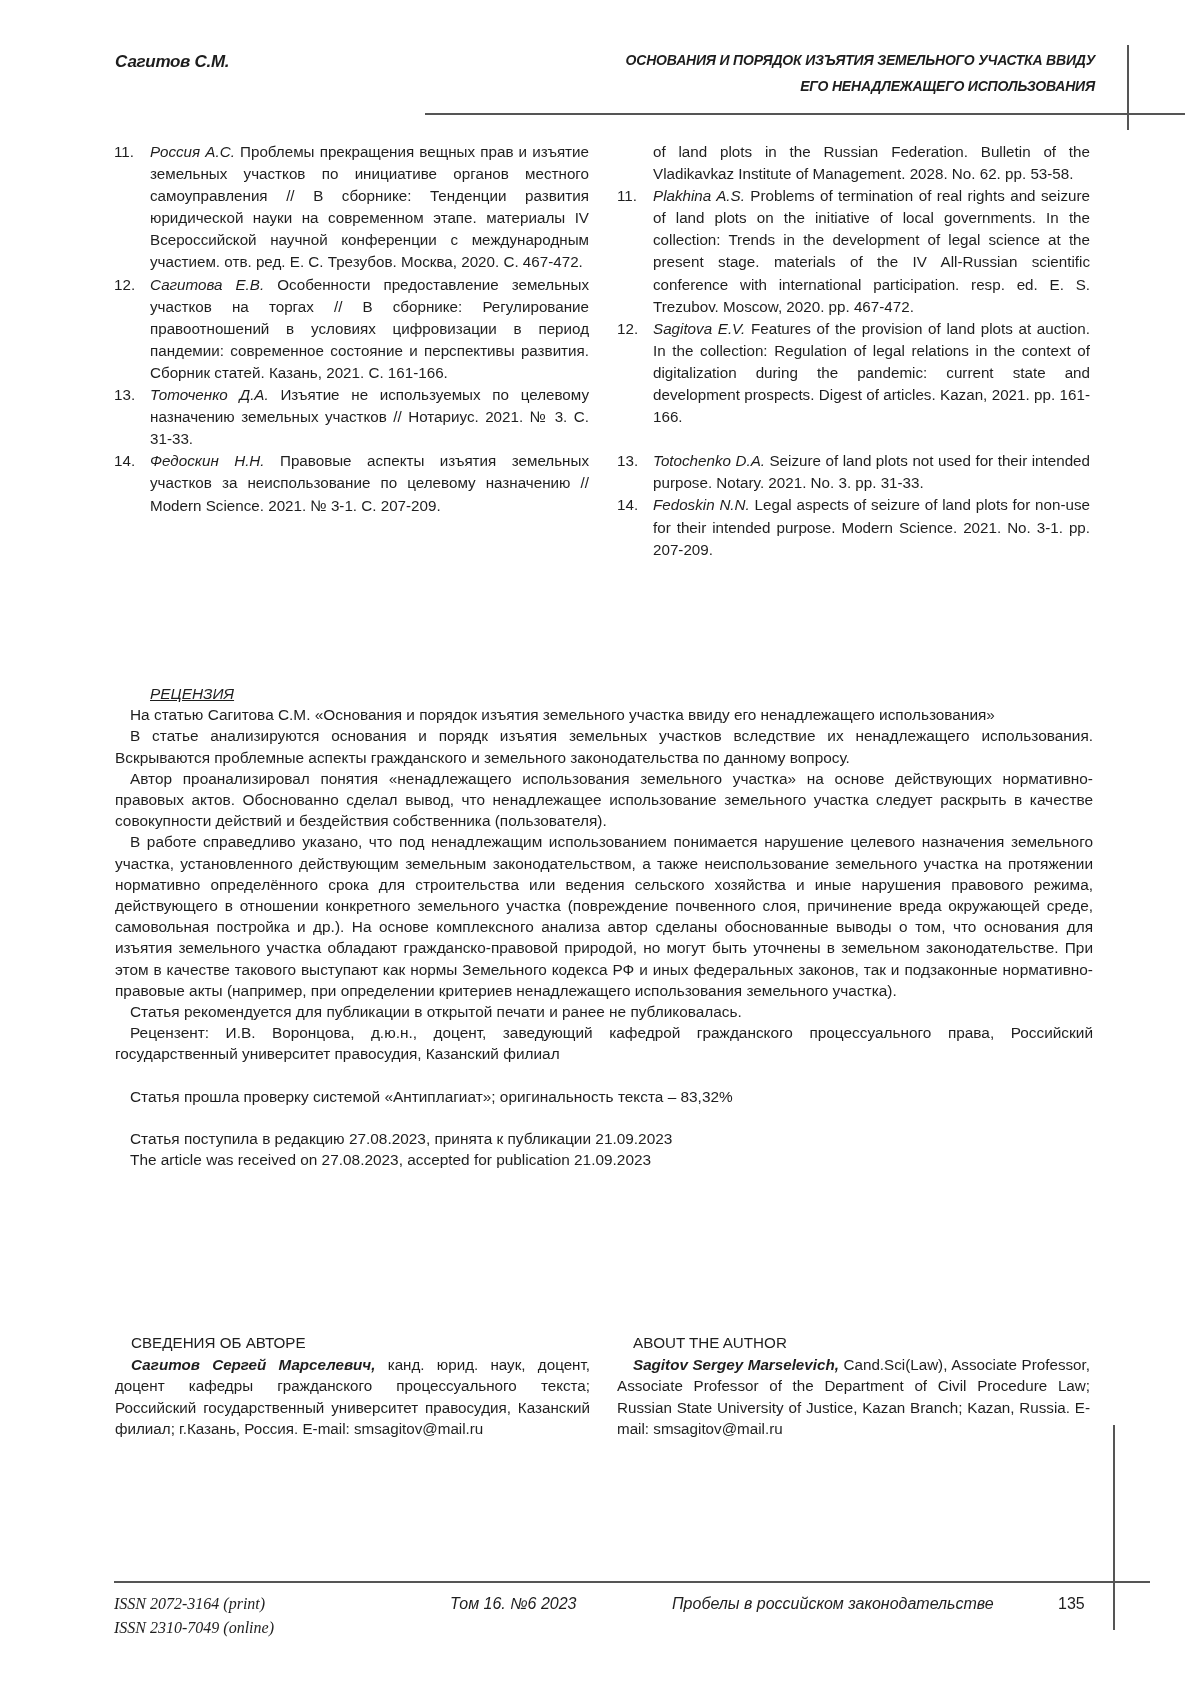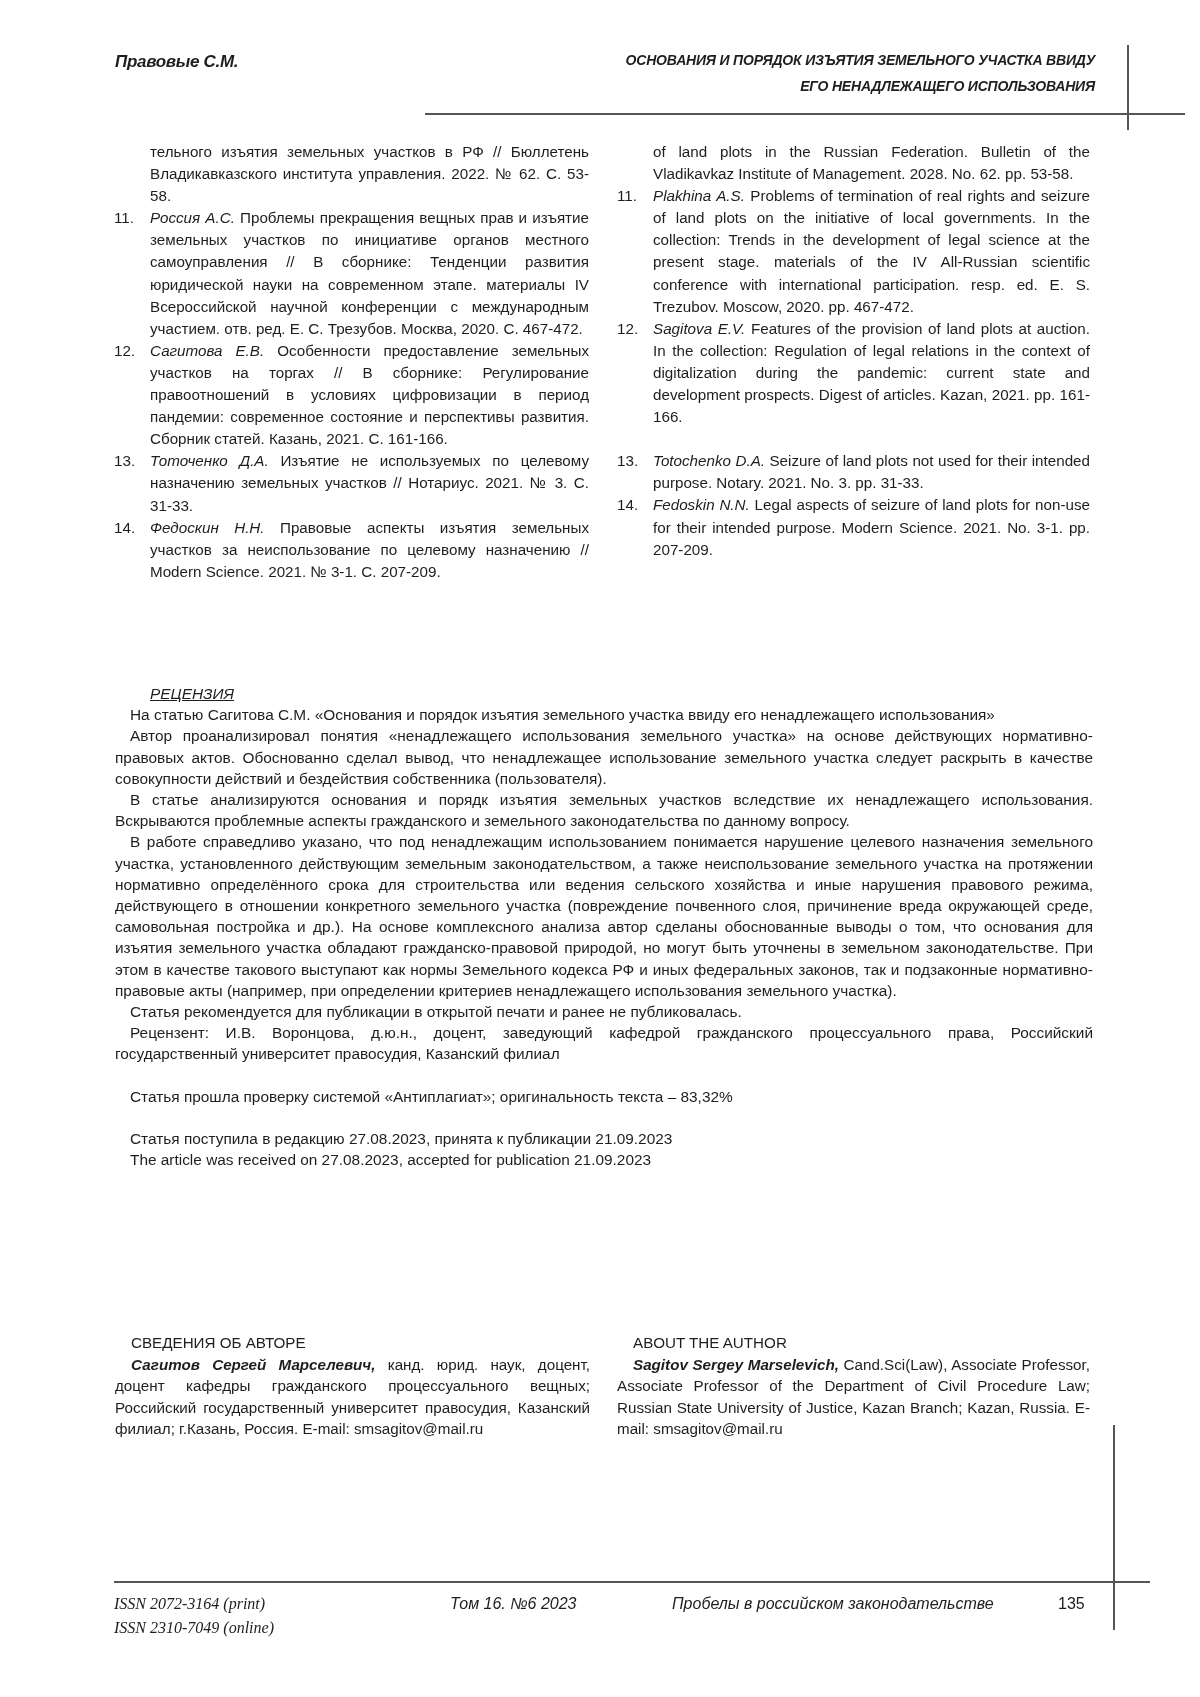--- a/index.html
+++ b/index.html
@@ -25,32 +25,29 @@
   .author-left { left:115px; top:1332px; width:475px; }
   .author-right { left:617px; top:1332px; width:473px; }
   .author-block .head { padding-left:16px; }
   .author-block p { margin:0; text-indent:16px; }
   .author-block b { font-style:italic; }
   .footer { top:1592px; font-size:16px; font-style:italic; line-height:24px; }
 </style>
 </head>
 <body>
 
-<div class="abs hdr-author">Правовые С.М.</div>
+<div class="abs hdr-author">Сагитов С.М.</div>
 <div class="abs hdr-title">
   <div>ОСНОВАНИЯ И ПОРЯДОК ИЗЪЯТИЯ ЗЕМЕЛЬНОГО УЧАСТКА ВВИДУ</div>
   <div>ЕГО НЕНАДЛЕЖАЩЕГО ИСПОЛЬЗОВАНИЯ</div>
 </div>
 <div class="abs rule-h" style="left:425px; top:113px; width:760px;"></div>
 <div class="abs rule-v" style="left:1127px; top:45px; height:85px;"></div>
 
 <div class="abs col col-left">
-  <div class="ref">
-    <span>тельного изъятия земельных участков в РФ // Бюллетень Владикавказского института управления. 2022. № 62. С. 53-58.</span>
-  </div>
   <div class="ref">
     <span class="num">11.</span>
     <i>Россия А.С.</i><span> Проблемы прекращения вещных прав и изъятие земельных участков по инициативе органов местного самоуправления // В сборнике: Тенденции развития юридической науки на современном этапе. материалы IV Всероссийской научной конференции с международным участием. отв. ред. Е. С. Трезубов. Москва, 2020. С. 467-472.</span>
   </div>
   <div class="ref">
     <span class="num">12.</span>
     <i>Сагитова Е.В.</i><span> Особенности предоставление земельных участков на торгах // В сборнике: Регулирование правоотношений в условиях цифровизации в период пандемии: современное состояние и перспективы развития. Сборник статей. Казань, 2021. С. 161-166.</span>
   </div>
   <div class="ref">
     <span class="num">13.</span>
@@ -81,35 +78,35 @@
   </div>
   <div class="ref">
     <span class="num">14.</span>
     <i>Fedoskin N.N.</i><span> Legal aspects of seizure of land plots for non-use for their intended purpose. Modern Science. 2021. No. 3-1. pp. 207-209.</span>
   </div>
 </div>
 
 <div class="abs review">
   <div class="title">РЕЦЕНЗИЯ</div>
   <p>На статью Сагитова С.М.  «Основания и порядок изъятия земельного участка ввиду его ненадлежащего использования»</p>
+  <p>В статье анализируются основания и порядк изъятия земельных участков вследствие их ненадлежащего использования. Вскрываются проблемные аспекты гражданского и земельного законодательства по данному вопросу.</p>
   <p>Автор проанализировал понятия «ненадлежащего использования земельного участка» на основе действующих нормативно-правовых актов. Обоснованно сделал вывод, что ненадлежащее использование земельного участка следует раскрыть в качестве совокупности действий и бездействия собственника (пользователя).</p>
-  <p>В статье анализируются основания и порядк изъятия земельных участков вследствие их ненадлежащего использования. Вскрываются проблемные аспекты гражданского и земельного законодательства по данному вопросу.</p>
   <p>В работе справедливо указано, что под ненадлежащим использованием понимается нарушение целевого назначения земельного участка, установленного действующим земельным законодательством, а также неиспользование земельного участка на протяжении нормативно определённого срока для строительства или ведения сельского хозяйства и иные нарушения правового режима, действующего в отношении конкретного земельного участка (повреждение почвенного слоя, причинение вреда окружающей среде, самовольная постройка и др.). На основе комплексного анализа автор сделаны обоснованные выводы о том, что основания для изъятия земельного участка обладают гражданско-правовой природой, но могут быть уточнены в земельном законодательстве. При этом в качестве такового выступают как нормы Земельного кодекса РФ и иных федеральных законов, так и подзаконные нормативно-правовые акты (например, при определении критериев ненадлежащего использования земельного участка).</p>
   <p>Статья рекомендуется для публикации в открытой печати и ранее не публиковалась.</p>
   <p>Рецензент: И.В. Воронцова, д.ю.н., доцент, заведующий кафедрой гражданского процессуального права, Российский государственный университет правосудия, Казанский филиал</p>
   <div class="gap"></div>
   <p>Статья прошла проверку системой «Антиплагиат»; оригинальность текста – 83,32%</p>
   <div class="gap"></div>
   <p>Статья поступила в редакцию 27.08.2023, принята к публикации 21.09.2023</p>
   <p>The article was received on 27.08.2023, accepted for publication 21.09.2023</p>
 </div>
 
 <div class="abs author-block author-left">
   <div class="head">СВЕДЕНИЯ ОБ АВТОРЕ</div>
-  <p><b>Сагитов Сергей Марселевич,</b><span> канд. юрид. наук, доцент, доцент кафедры гражданского процессуального вещных; Российский государственный университет правосудия, Казанский филиал; г.Казань, Россия. E-mail: smsagitov@mail.ru</span></p>
+  <p><b>Сагитов Сергей Марселевич,</b><span> канд. юрид. наук, доцент, доцент кафедры гражданского процессуального текста; Российский государственный университет правосудия, Казанский филиал; г.Казань, Россия. E-mail: smsagitov@mail.ru</span></p>
 </div>
 <div class="abs author-block author-right">
   <div class="head">ABOUT THE AUTHOR</div>
   <p><b>Sagitov Sergey Marselevich,</b><span> Cand.Sci(Law), Associate Professor, Associate Professor of the Department of Civil Procedure Law; Russian State University of Justice, Kazan Branch; Kazan, Russia. E-mail: smsagitov@mail.ru</span></p>
 </div>
 
 <div class="abs rule-v" style="left:1113px; top:1425px; height:205px;"></div>
 <div class="abs rule-h" style="left:114px; top:1581px; width:1036px; height:1.5px;"></div>
 <div class="abs footer" style="left:114px;font-family:Liberation Serif, serif;">
   <div>ISSN 2072-3164 (print)</div>

